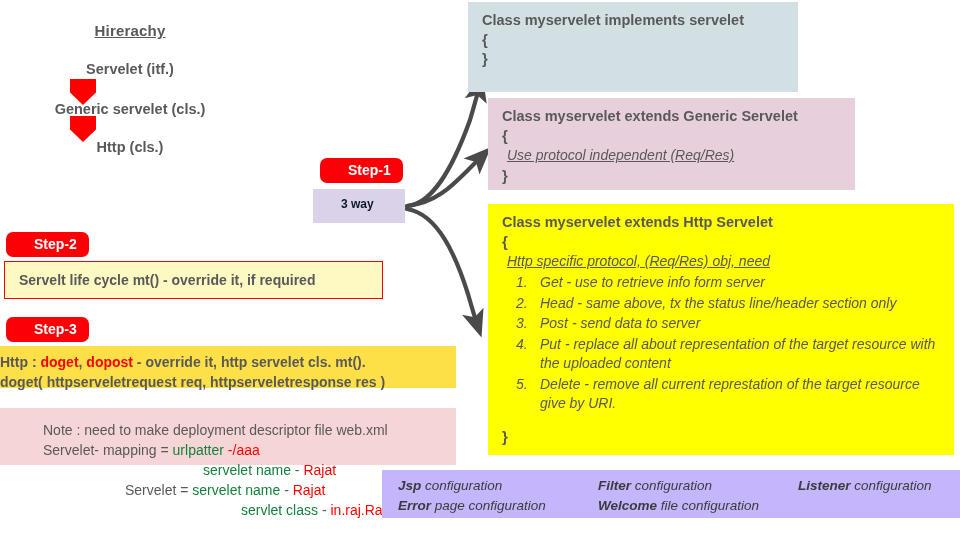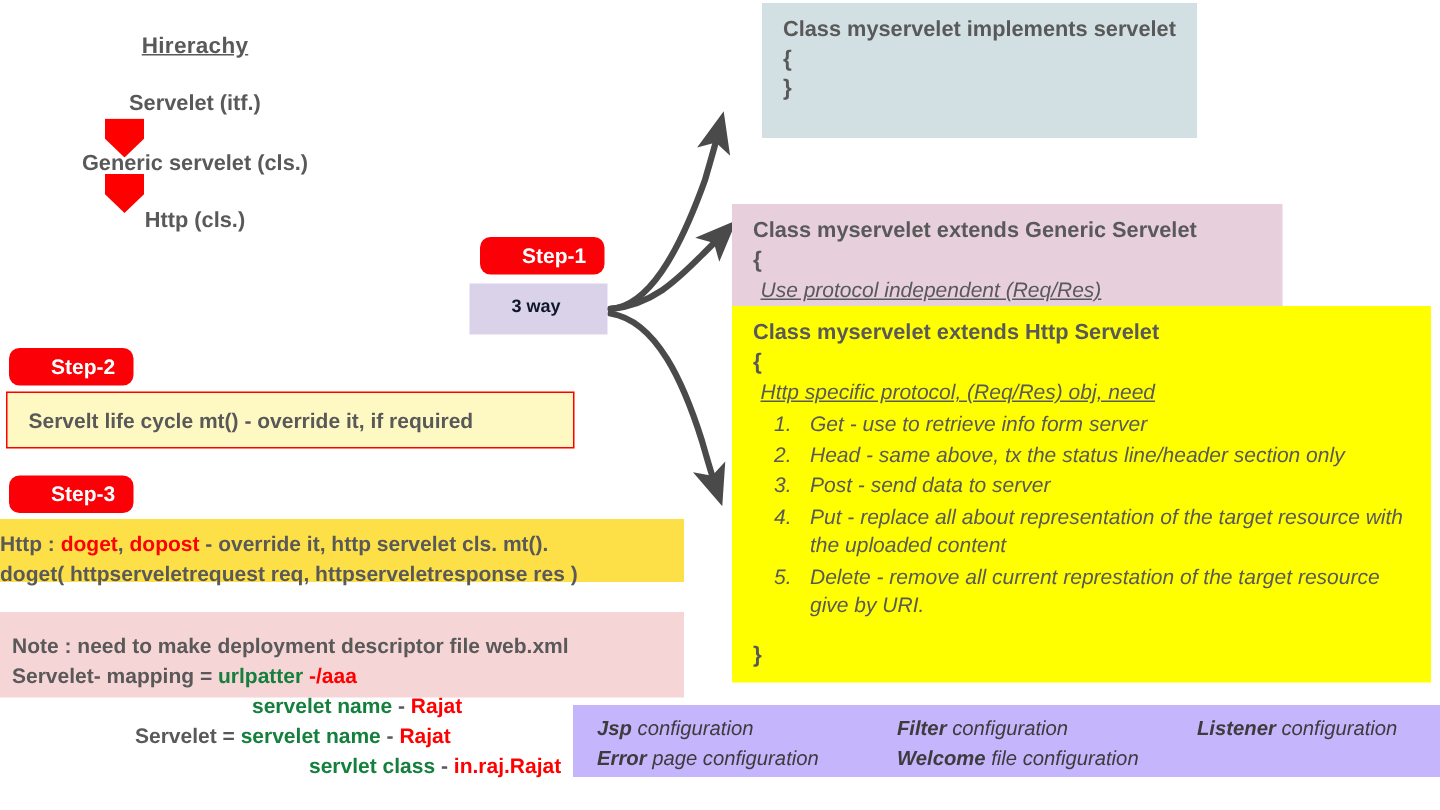--- a/index.html
+++ b/index.html
@@ -89,22 +89,22 @@
   .em-red{color:#ff0000;}
   .em-green{color:#15803d;}
 
   
   #note-box{
     left:0;top:408px;width:456px;height:57px;
     background:#f6d5d6;
   }
   #note-inner{position:absolute;left:8px;top:12px;width:448px;}
   .note-line{
-    font-size:14px;font-weight:bold;color:#595959;
-    line-height:20px;white-space:nowrap;
+    font-size:14px;font-weight:normal;color:#595959;
+    line-height:20px;white-space:nowrap;margin-left:35px;
   }
   #note-l2{padding-left:0;}
   #note-l3{padding-left:160px;}
   #note-l4{padding-left:82px;}
   #note-l5{padding-left:198px;}
 
   
   .code-box{padding:8px 0 8px 14px;box-sizing:border-box;}
   .code-title{
     font-size:14.5px;font-weight:bold;color:#595959;
@@ -115,22 +115,22 @@
     line-height:19px;
   }
   .code-note{
     font-size:14px;font-style:italic;color:#595959;
     text-decoration:underline;
     line-height:21px;white-space:nowrap;
     display:inline-block;
     padding-left:5px;
   }
 
-  #box-implements{left:508px;top:2px;width:290px;height:90px;background:#d3e0e3;}
-  #box-generic{left:488px;top:98px;width:367px;height:92px;background:#e7d0dc;margin-top:38px;}
+  #box-implements{left:468px;top:2px;width:330px;height:90px;background:#d3e0e3;}
+  #box-generic{left:488px;top:98px;width:367px;height:92px;background:#e7d0dc;}
   #box-http{left:488px;top:204px;width:466px;height:251px;background:#ffff00;}
 
   
   #http-list{
     margin:0;padding:0 10px 0 0;
     list-style:none;
     counter-reset:httpitem;
   }
   #http-list li{
     position:relative;

